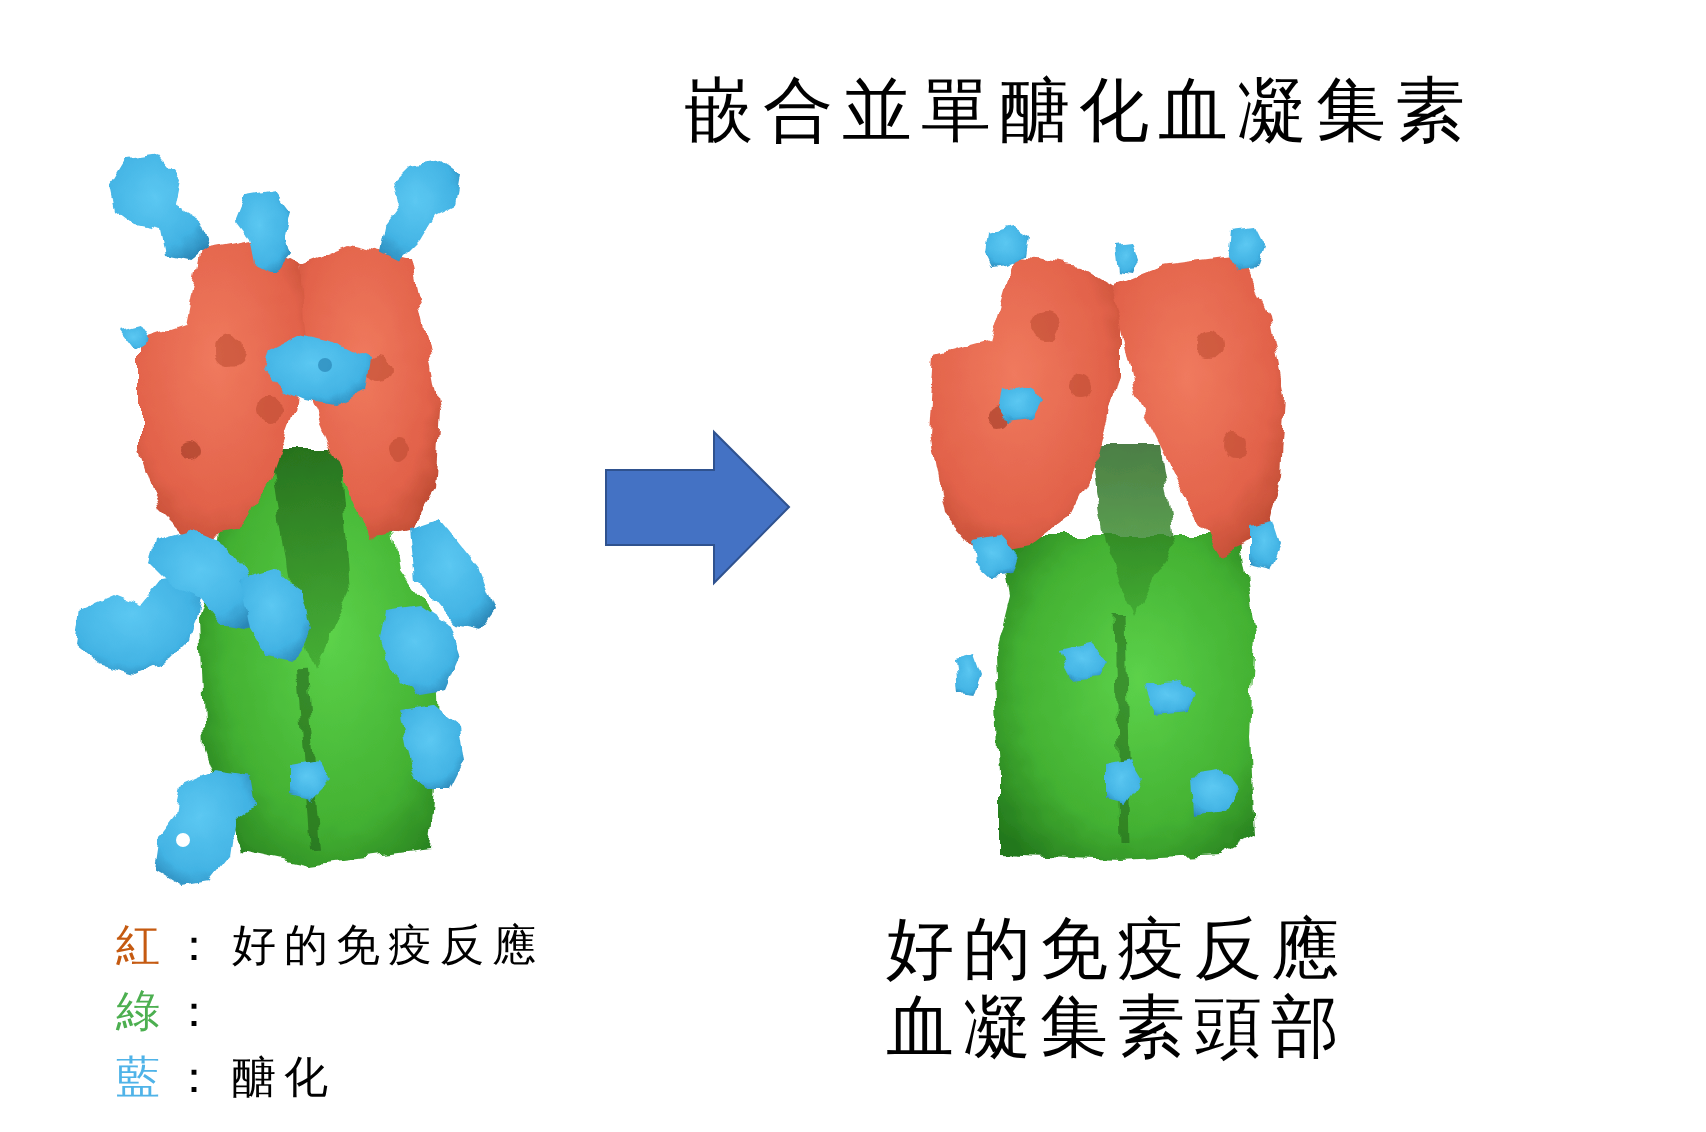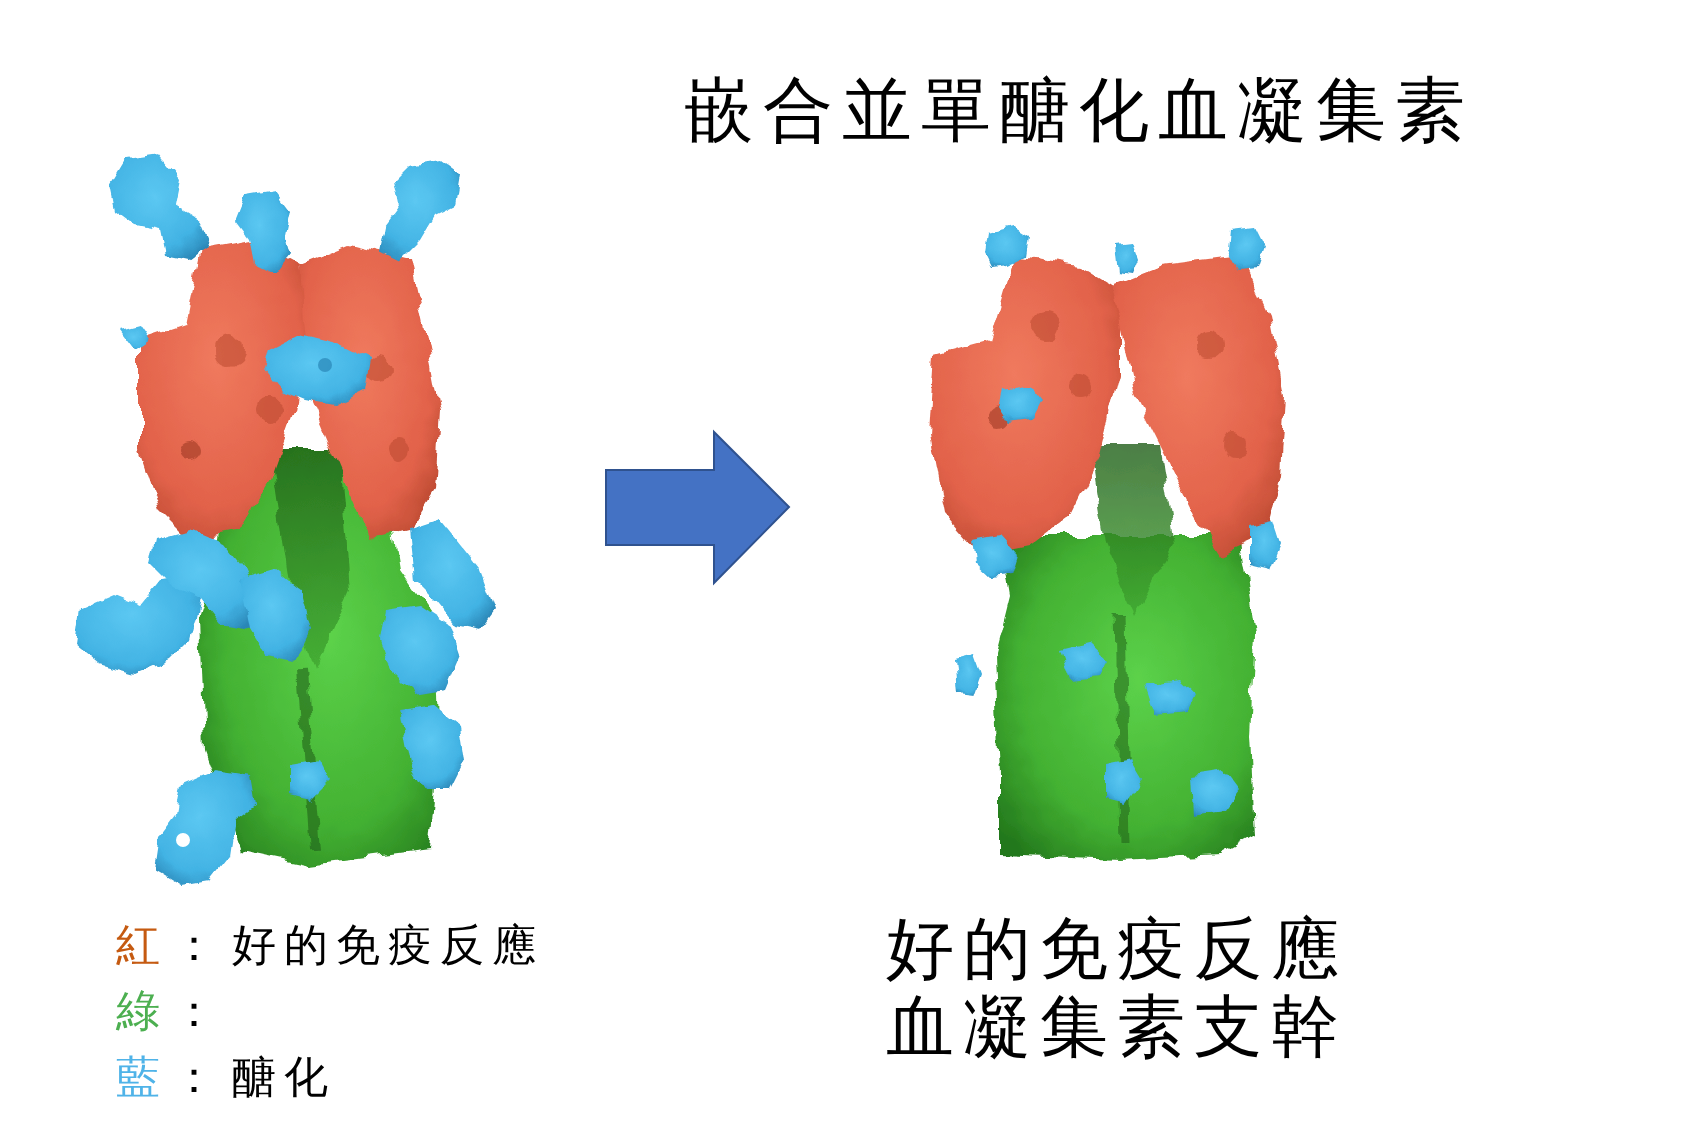--- a/index.html
+++ b/index.html
@@ -145,14 +145,14 @@
   </div>
   <div class="legend-row">
     <span class="legend-key" style="color:#4FB3E8">藍</span>
     <span class="legend-colon">：</span>
     <span class="legend-text">醣化</span>
   </div>
 </div>
 
 <div class="abs outcome">
   <div>好的免疫反應</div>
-  <div>血凝集素支幹</div>
+  <div>血凝集素頭部</div>
 </div>
 
 </body></html>

